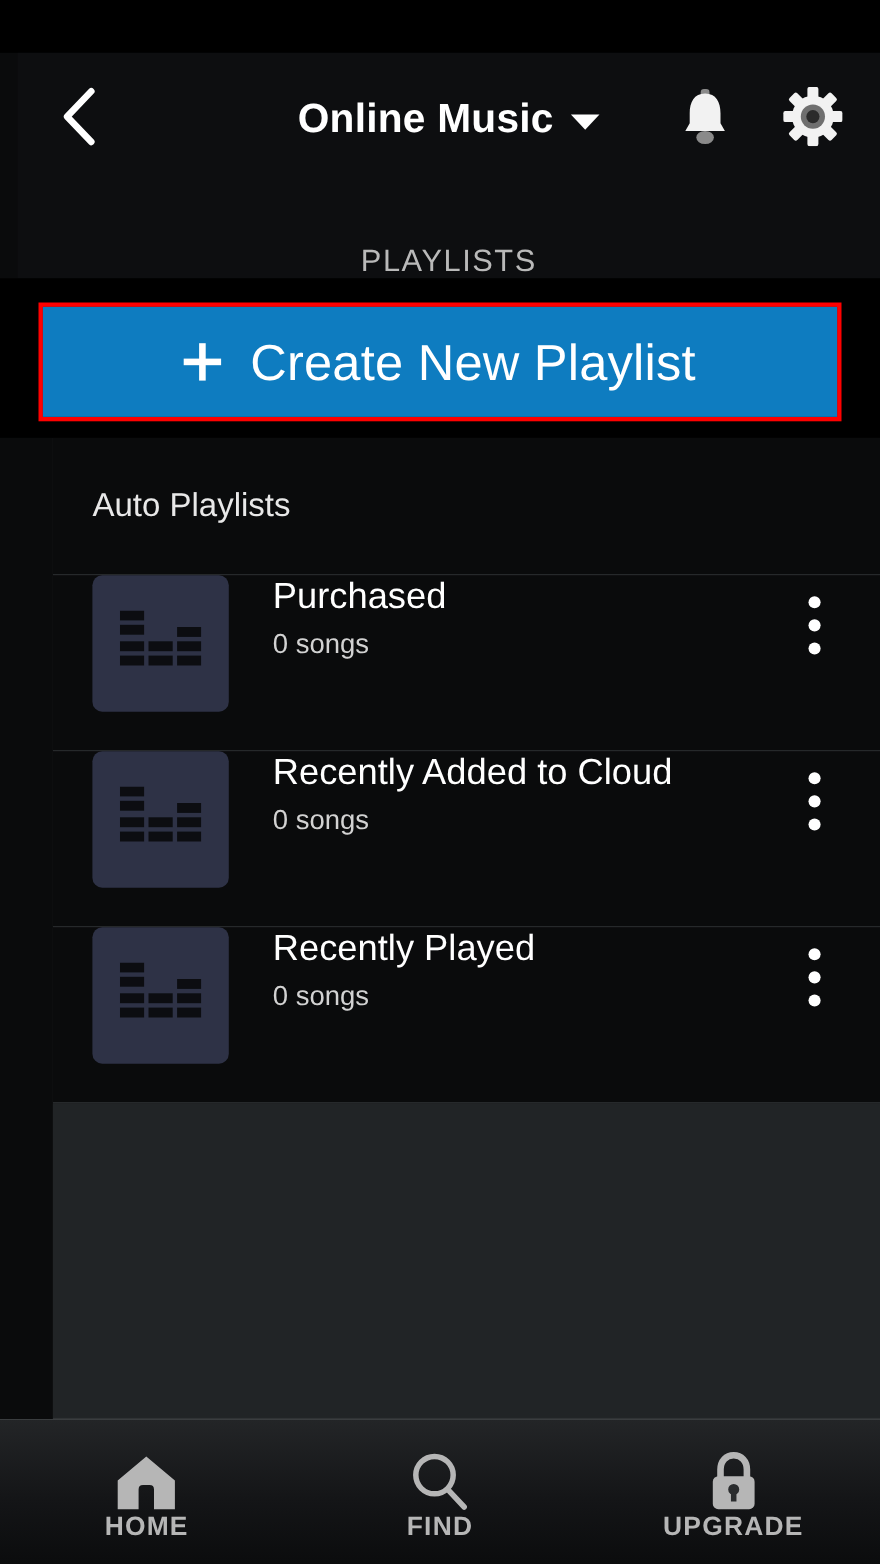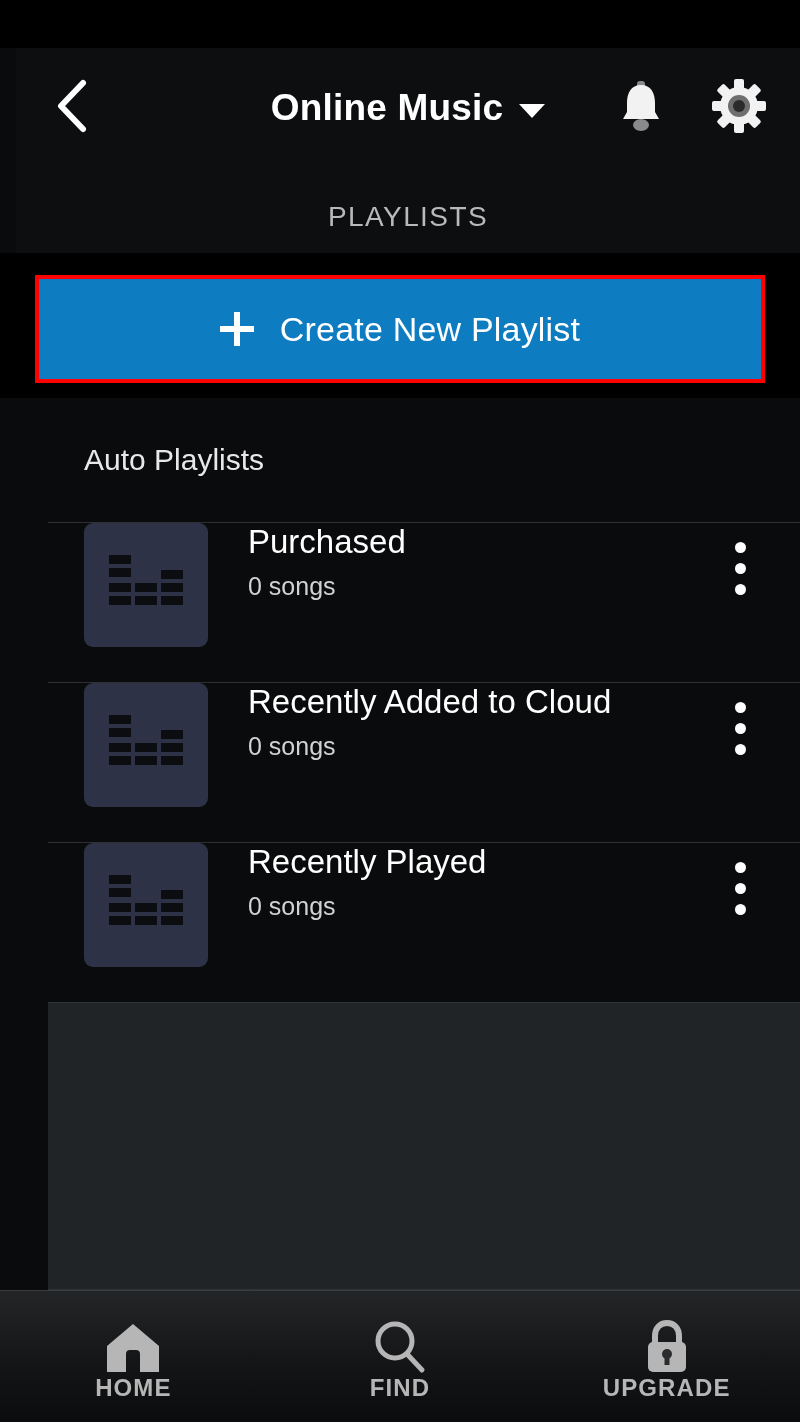--- a/index.html
+++ b/index.html
@@ -55,21 +55,21 @@
     margin-top:6px; pointer-events:auto; cursor:pointer;
   }
   .header-icons {
     margin-left:auto;
     display:flex; align-items:center; gap:46px;
   }
   .hdr-icon { cursor:pointer; display:flex; align-items:center; justify-content:center; }
 
   .tabs {
     flex:1;
-    display:flex; align-items:center; justify-content:center;
+    display:flex; align-items:flex-end; justify-content:center;
     padding-top:12px;
   }
   .tab-label {
     color:#b9b9b9; font-size:28px; letter-spacing:1.4px;
     cursor:pointer;
   }
 
   
   .create-zone {
     flex:0 0 145px;
@@ -93,21 +93,21 @@
   }
   .plus-icon {
     position:relative; width:34px; height:34px;
   }
   .plus-icon::before, .plus-icon::after {
     content:""; position:absolute; background:#ffffff;
   }
   .plus-icon::before { left:0; top:14px; width:34px; height:6px; }
   .plus-icon::after  { top:0; left:14px; width:6px; height:34px; }
   .create-label {
-    color:#ffffff; font-size:34px; letter-spacing:0.2px;
+    color:#ffffff; font-size:46px; letter-spacing:0.2px;
   }
 
   
   .list-area {
     flex:1;
     background:#212426;
     display:flex; flex-direction:column;
     overflow:hidden;
     margin-left:48px;
   }

